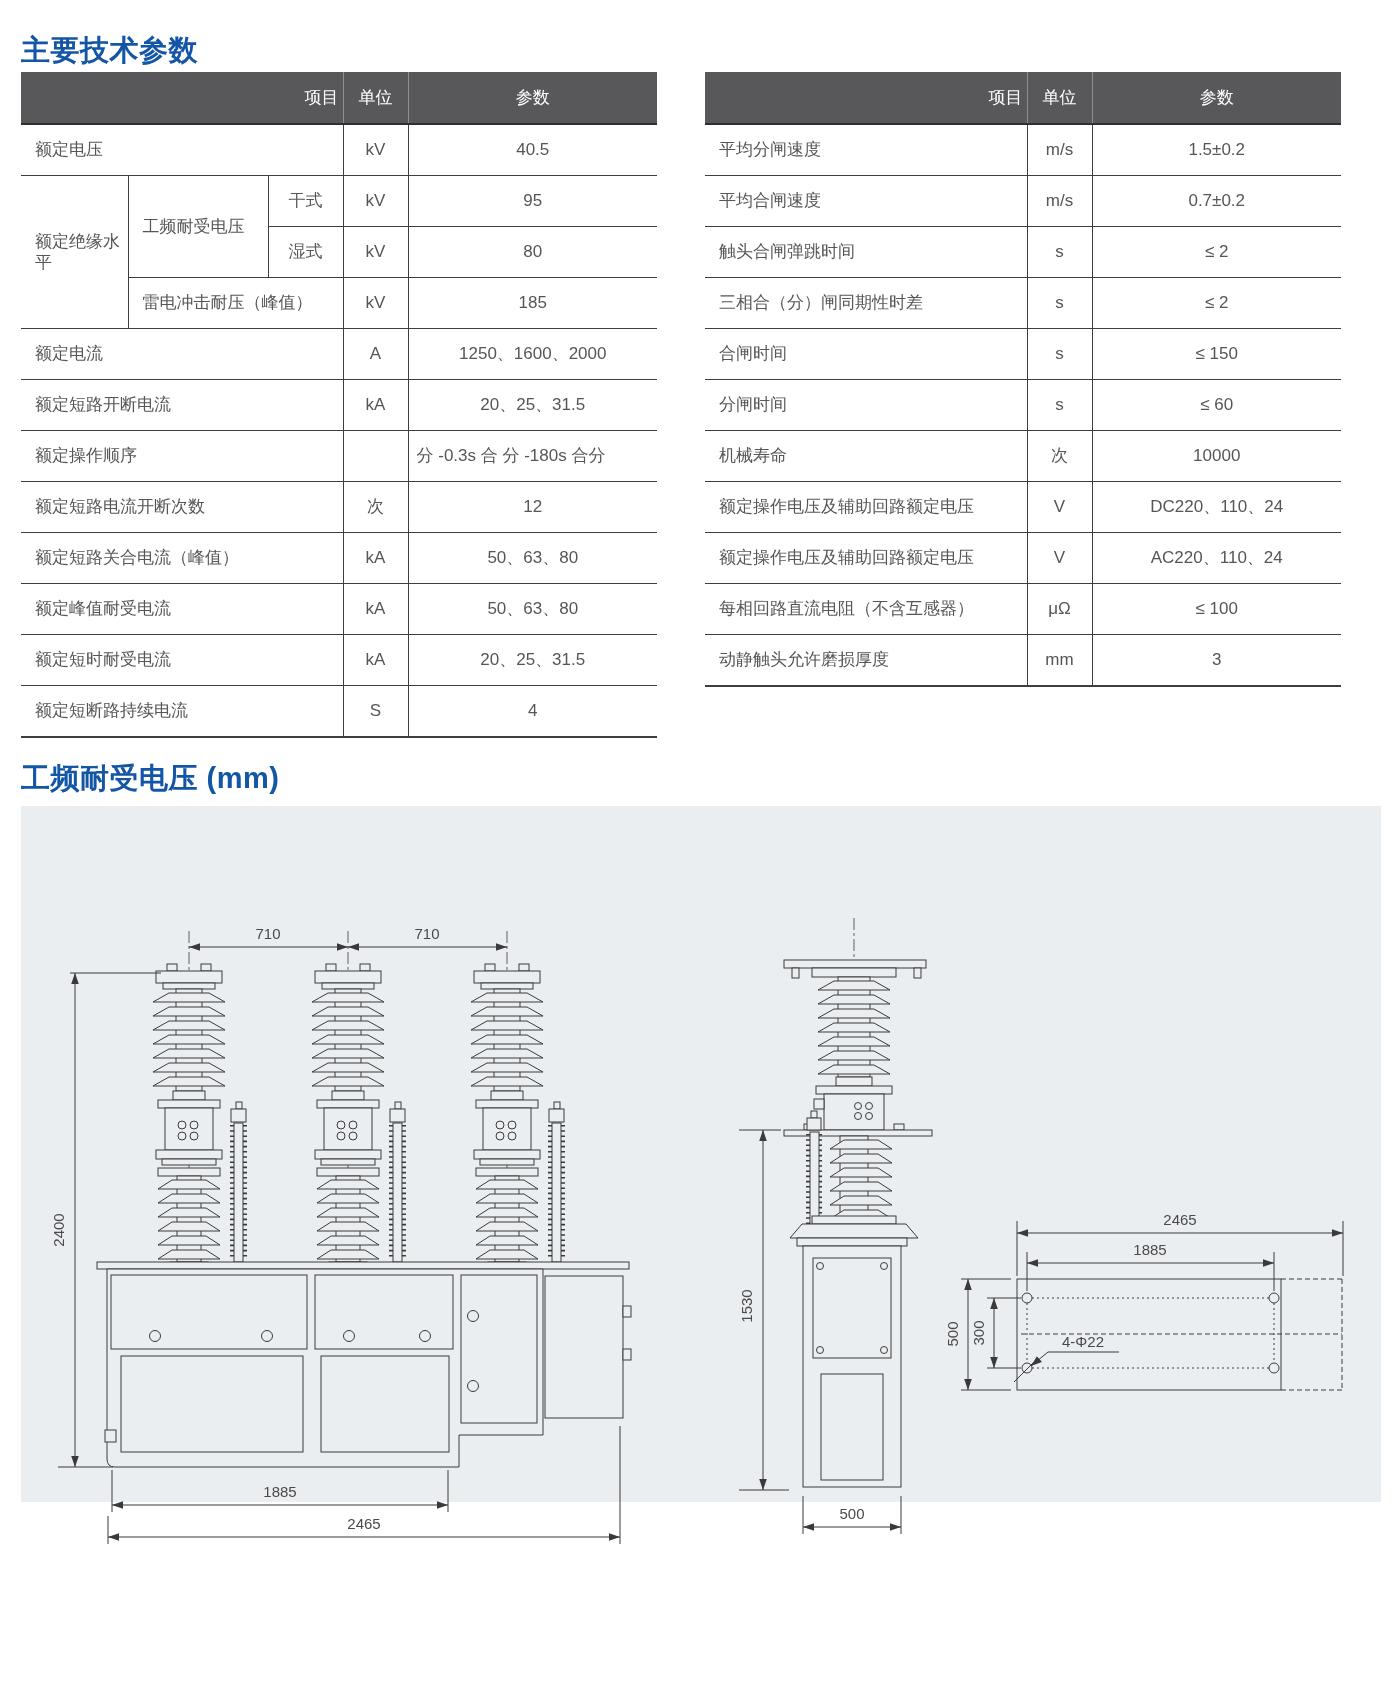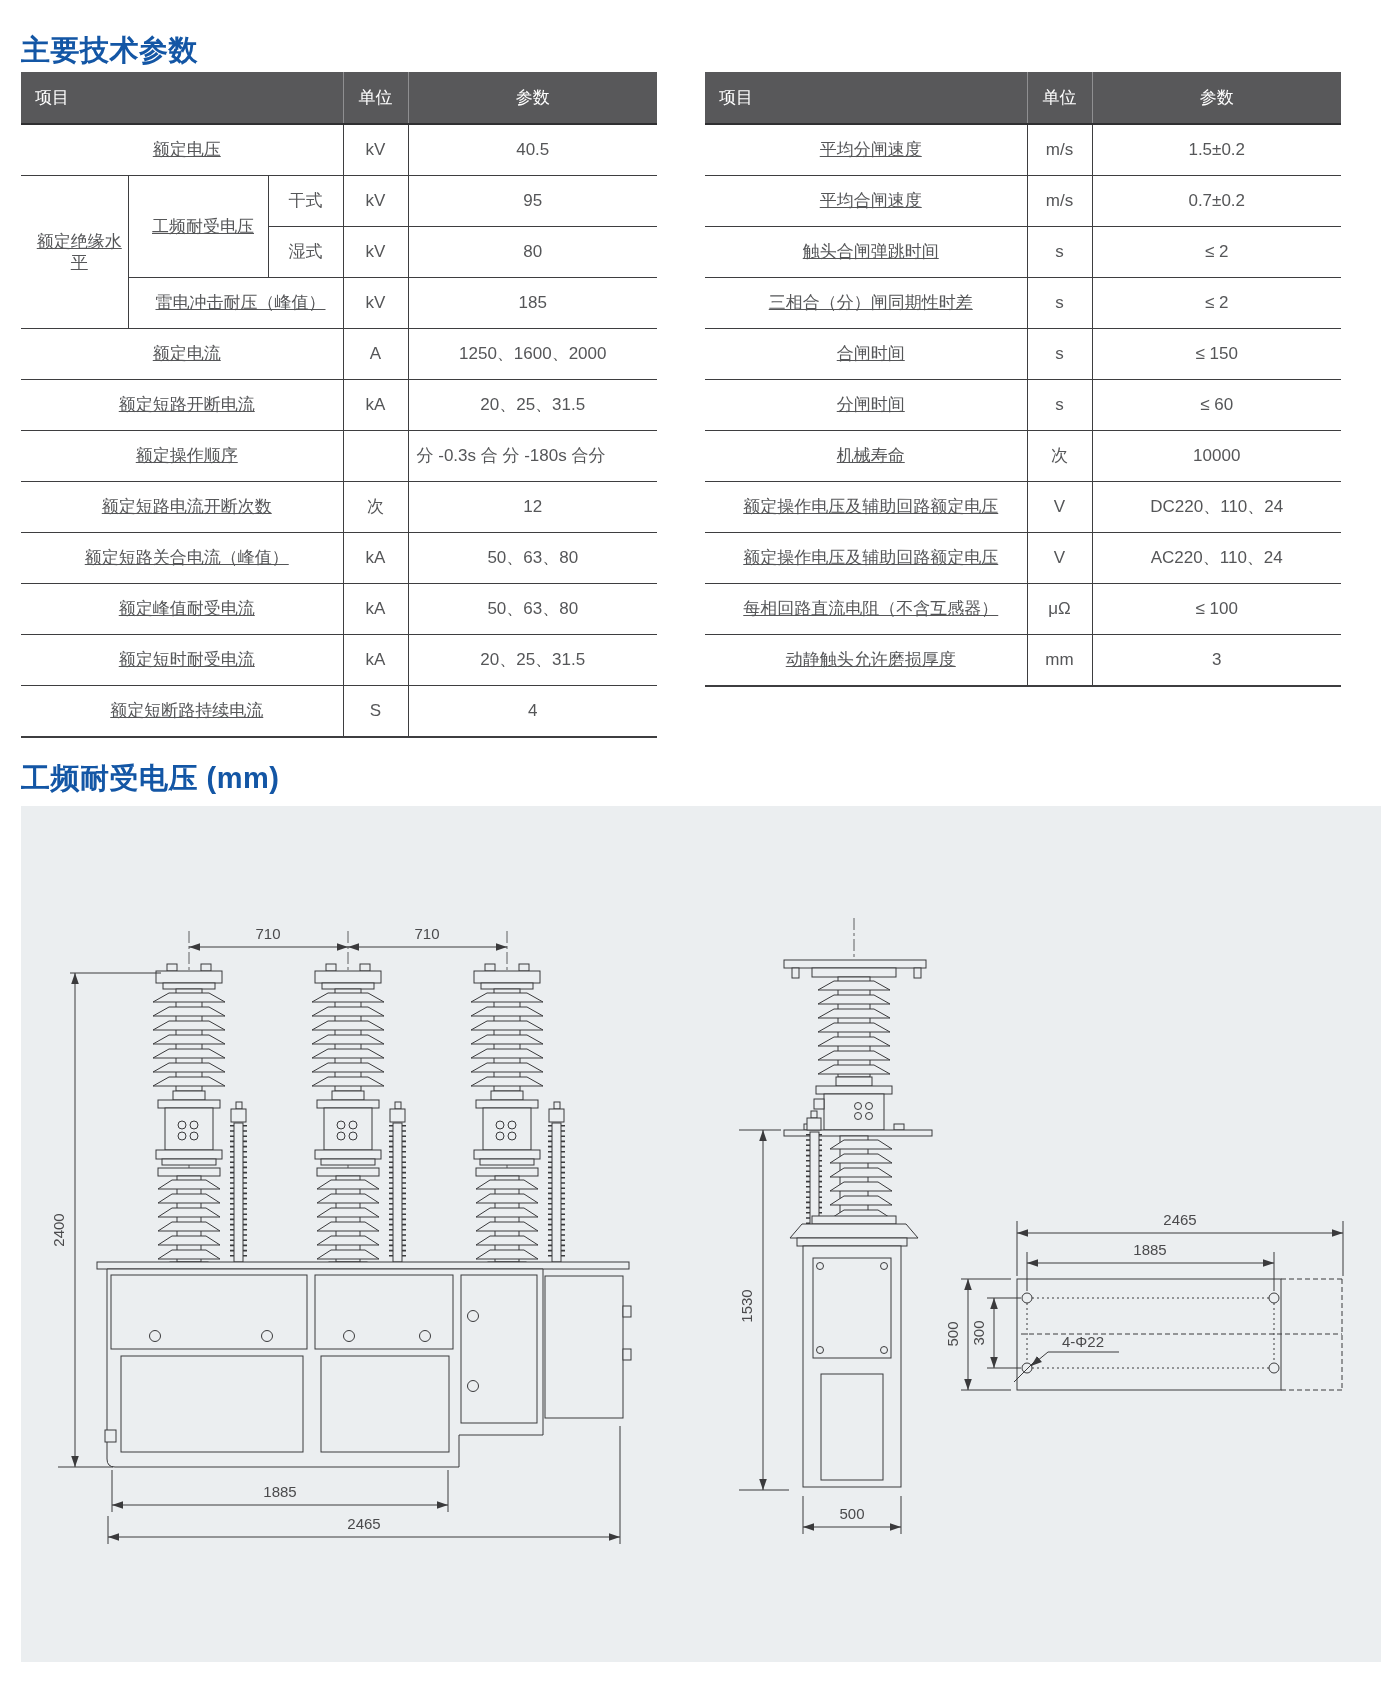--- a/index.html
+++ b/index.html
@@ -8,28 +8,28 @@
     font-family:"Liberation Sans","DejaVu Sans",sans-serif;
   }
   .title{position:absolute;left:21px;color:#1356a5;font-size:29px;font-weight:700;letter-spacing:.5px;}
   #t1{top:12px}
   #t2{top:740px}
   table.spec{position:absolute;top:72px;border-collapse:collapse;table-layout:fixed;
     font-size:17px;color:#555658;border-bottom:2px solid #3e3e40;}
   #tblL{left:21px;width:636px}
   #tblR{left:705px;width:636px}
   .spec th{background:#58585a;color:#ffffff;font-weight:400;height:47px;text-align:center;padding:2px 4px;}
-  .spec th.ti{text-align:left;padding-left:14px;}
+  .spec th.ti{text-align:right;padding-left:14px;}
   .spec thead th{border-bottom:2px solid #2f2f31;}
   .spec td{height:46px;border-top:1.4px solid #3e3e40;text-align:center;padding:2px 4px;line-height:1.25;}
-  .spec td.ti{text-align:center;padding-left:14px;text-decoration:underline;}
+  .spec td.ti{text-align:left;padding-left:14px;}
   .spec .bl{border-left:1.4px solid #3e3e40;}
   .spec th.bl{border-left:1px solid #8f8f91;}
   .spec td.lt{text-align:left;padding-left:8px;}
-  .panel{position:absolute;left:21px;top:806px;width:1360px;height:856px;background:#ebeef0;}
+  .panel{position:absolute;left:21px;top:806px;width:1360px;height:696px;background:#ebeef0;}
   svg .st{stroke:#3a3a3c;stroke-width:1;fill:#ebeef0;}
   svg .ln{stroke:#3a3a3c;stroke-width:1;fill:none;}
   svg .cl{stroke:#3a3a3c;stroke-width:.8;fill:none;stroke-dasharray:12 3 3 3;}
   svg .dash{stroke:#3a3a3c;stroke-width:1;fill:none;stroke-dasharray:5 3;}
   svg .dot{stroke:#3a3a3c;stroke-width:1;fill:none;stroke-dasharray:2 3;}
   svg .fin{stroke:#3a3a3c;fill:none;}
   svg text{font-family:"Liberation Sans","DejaVu Sans",sans-serif;font-size:15px;fill:#4a4a4c;stroke:none;}
 </style>
 </head>
 <body>

